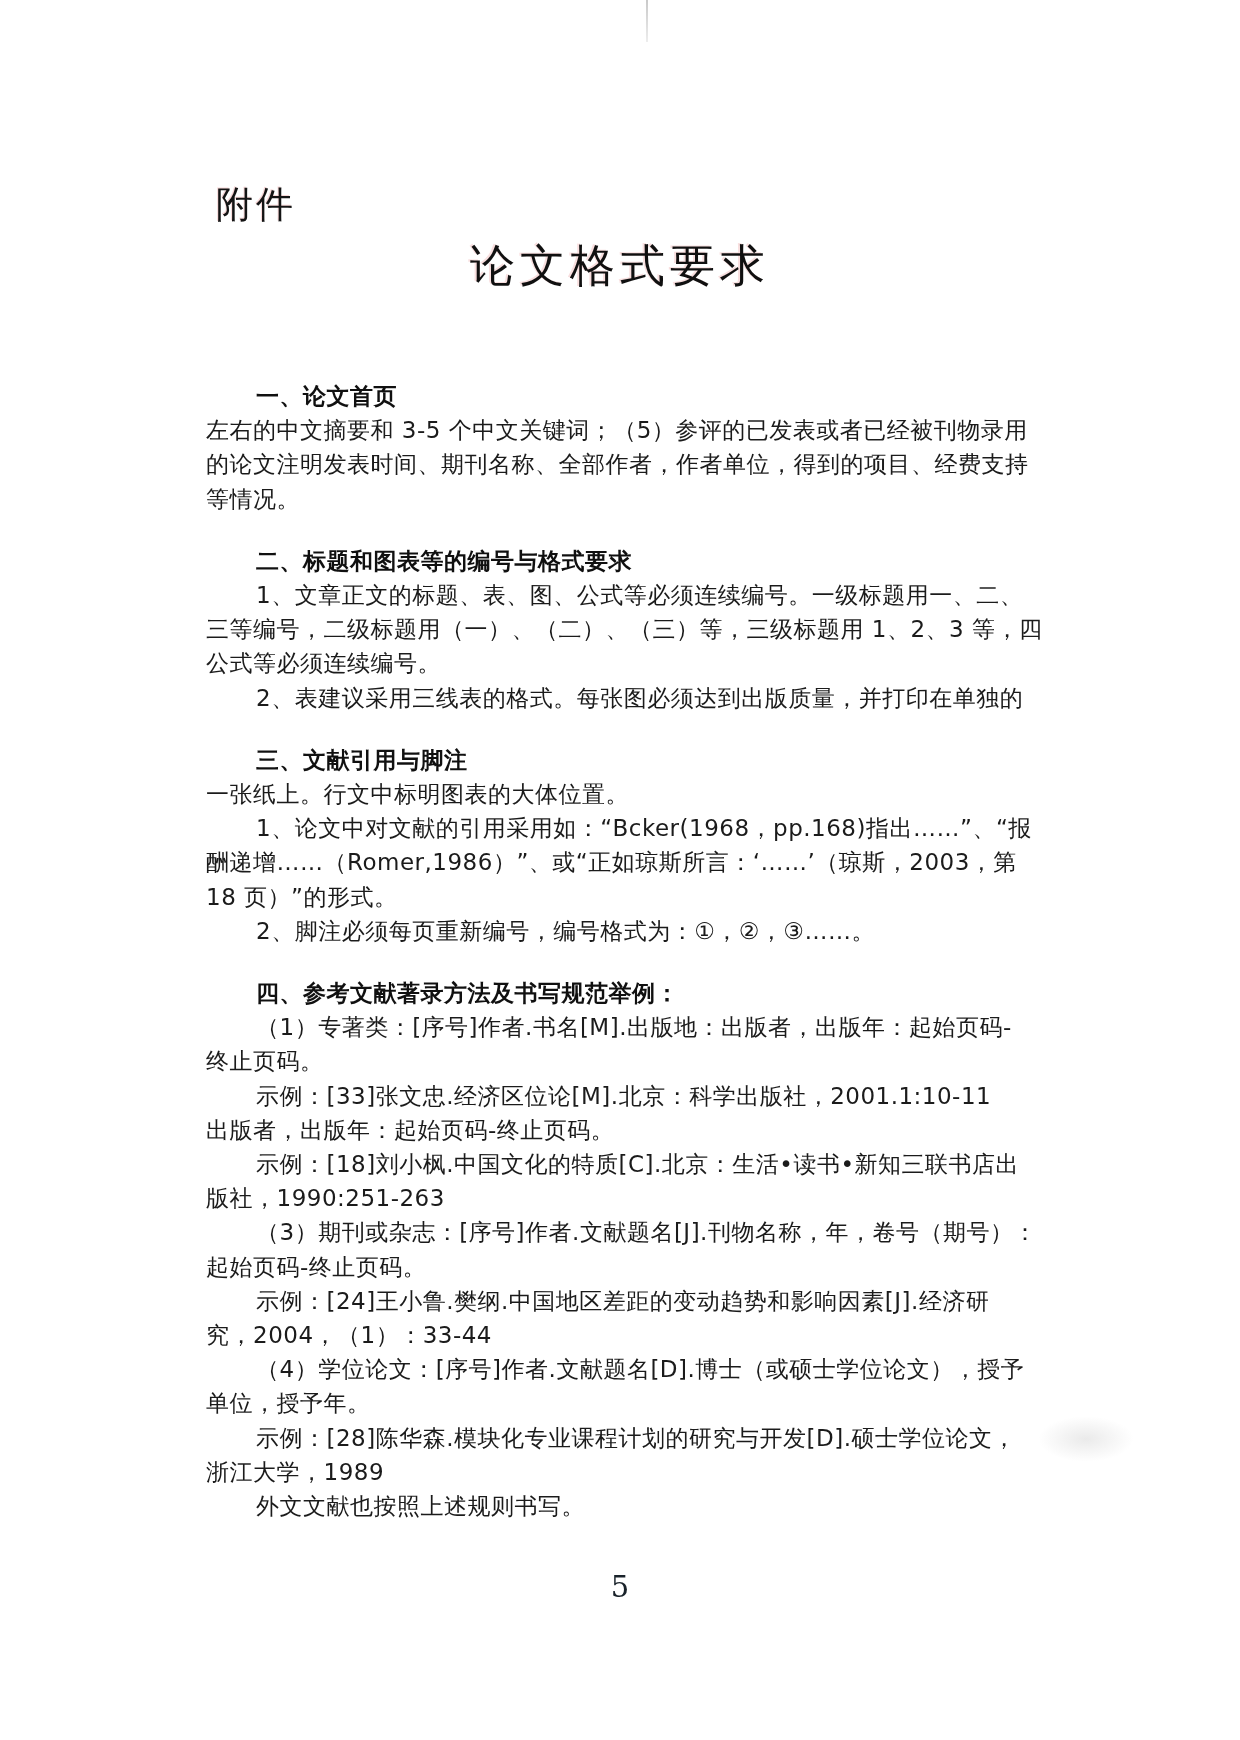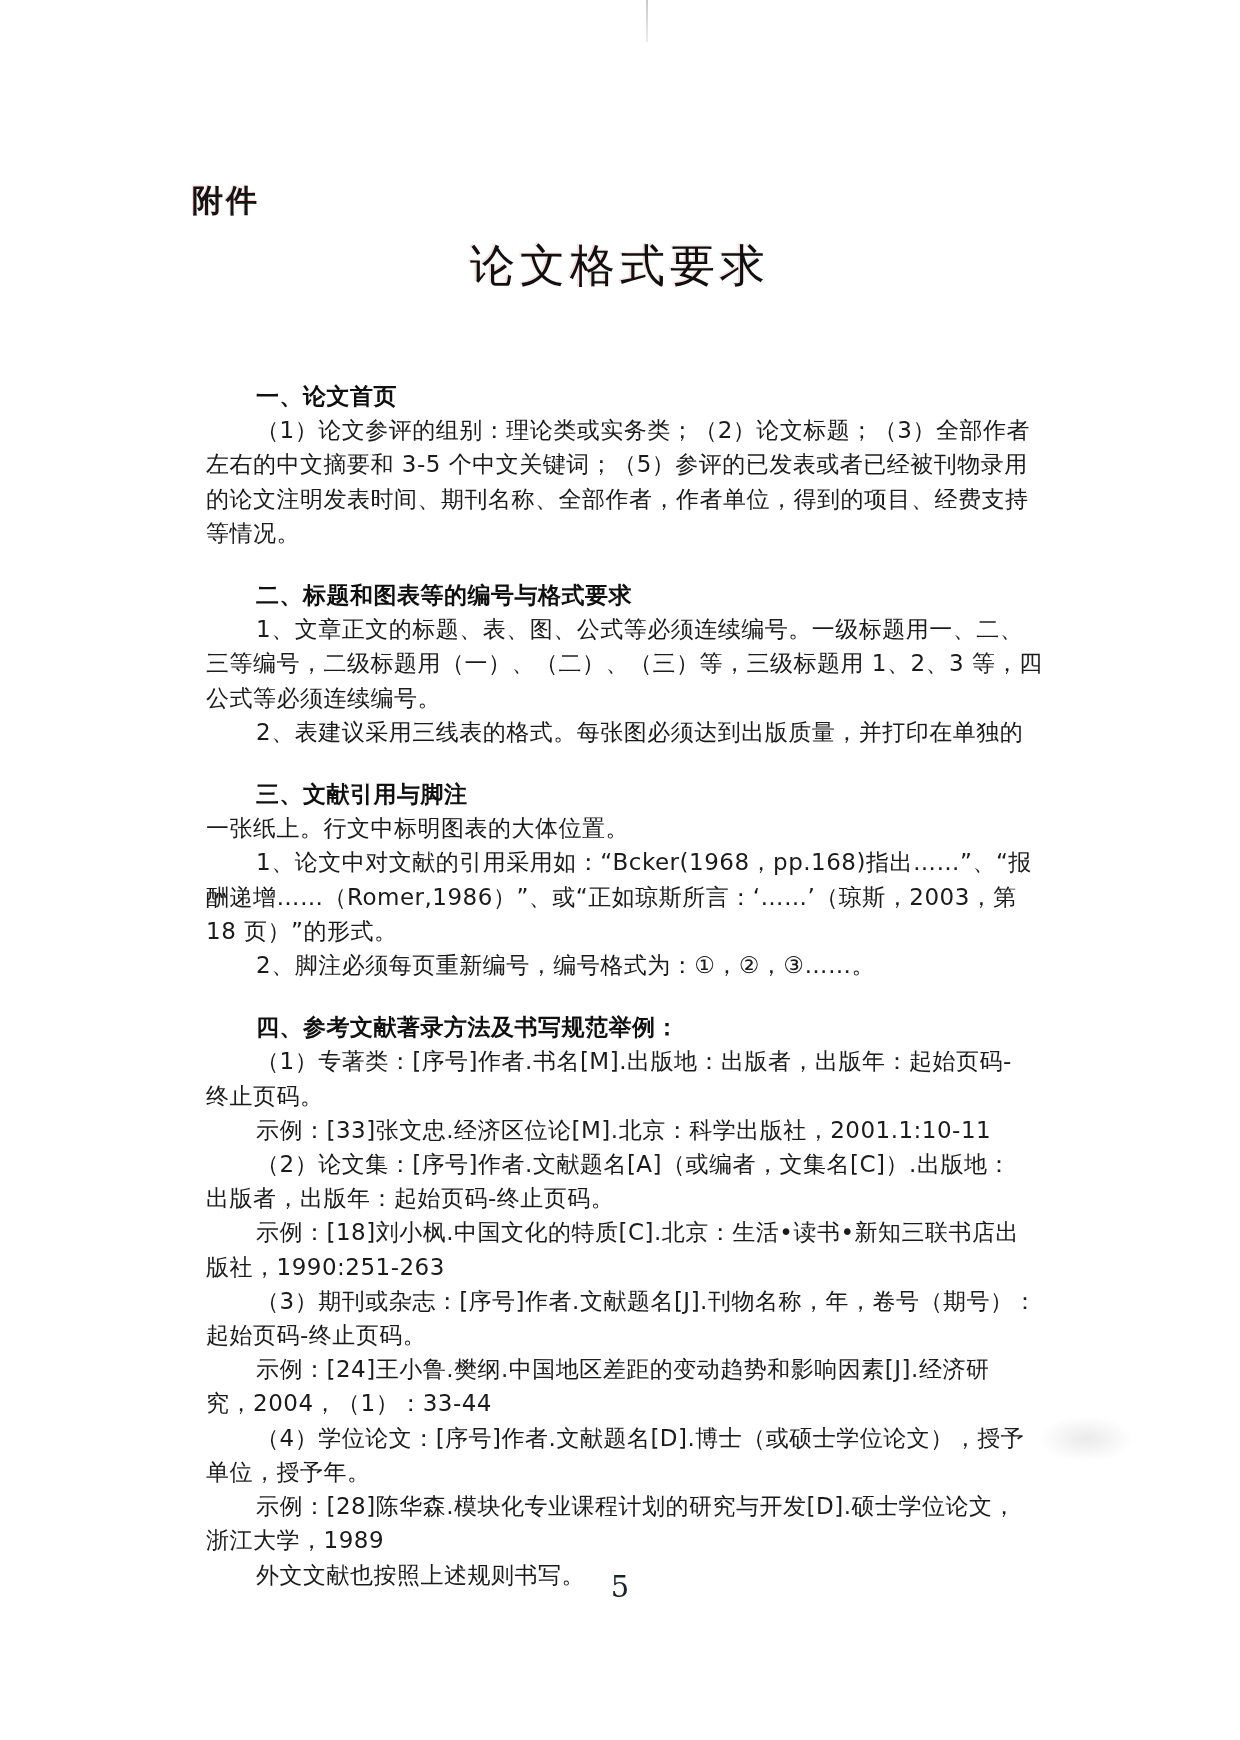--- a/index.html
+++ b/index.html
@@ -20,22 +20,22 @@
     position: absolute; left: 646px; top: 0;
     width: 2px; height: 42px;
     background: linear-gradient(#c9c9c9, #ededed);
   }
   .scan-smudge {
     position: absolute; left: 1038px; top: 1416px;
     width: 96px; height: 46px;
     background: radial-gradient(ellipse at center, rgba(125,125,125,0.16), rgba(125,125,125,0) 70%);
   }
   .attachment-label {
-    position: absolute; left: 192px; top: 180px;
-    font-size: 31px; font-weight: bold;
+    position: absolute; left: 216px; top: 180px;
+    font-size: 37px; font-weight: normal;
     letter-spacing: 3px;
     color: #141414;
     text-shadow: -1px -1px 0 rgba(210, 40, 40, 0.18);
   }
   .doc-title {
     position: absolute; left: 0; top: 236px;
     width: 100%; text-align: center;
     font-size: 45px; font-weight: normal;
     letter-spacing: 5px;
     color: #101010;
@@ -66,40 +66,38 @@
 
   <div class="scan-hairline"></div>
   <div class="scan-smudge"></div>
 
   <div class="attachment-label">附件</div>
 
   <h1 class="doc-title">论文格式要求</h1>
 
   <div class="body-text">
       <div class="line heading">一、论文首页</div>
-      <div class="line indent">（1）论文参评的组别：理论类或实务类；（2）论文标题；（3）全部作者</div>
       <div class="line">左右的中文摘要和 3-5 个中文关键词；（5）参评的已发表或者已经被刊物录用</div>
       <div class="line">的论文注明发表时间、期刊名称、全部作者，作者单位，得到的项目、经费支持</div>
       <div class="line">等情况。</div>
       <div class="line heading">二、标题和图表等的编号与格式要求</div>
       <div class="line indent">1、文章正文的标题、表、图、公式等必须连续编号。一级标题用一、二、</div>
       <div class="line">三等编号，二级标题用（一）、（二）、（三）等，三级标题用 1、2、3 等，四</div>
       <div class="line">公式等必须连续编号。</div>
       <div class="line indent">2、表建议采用三线表的格式。每张图必须达到出版质量，并打印在单独的</div>
       <div class="line heading">三、文献引用与脚注</div>
       <div class="line">一张纸上。行文中标明图表的大体位置。</div>
       <div class="line indent">1、论文中对文献的引用采用如：“Bcker(1968，pp.168)指出……”、“报</div>
       <div class="line">酬递增……（Romer,1986）”、或“正如琼斯所言：‘……’（琼斯，2003，第</div>
       <div class="line">18 页）”的形式。</div>
       <div class="line indent">2、脚注必须每页重新编号，编号格式为：①，②，③……。</div>
       <div class="line heading">四、参考文献著录方法及书写规范举例：</div>
       <div class="line indent">（1）专著类：[序号]作者.书名[M].出版地：出版者，出版年：起始页码-</div>
       <div class="line">终止页码。</div>
       <div class="line indent">示例：[33]张文忠.经济区位论[M].北京：科学出版社，2001.1:10-11</div>
-      <div class="line indent">（2）论文集：[序号]作者.文献题名[A]（或编者，文集名[C]）.出版地：</div>
       <div class="line">出版者，出版年：起始页码-终止页码。</div>
       <div class="line indent">示例：[18]刘小枫.中国文化的特质[C].北京：生活•读书•新知三联书店出</div>
       <div class="line">版社，1990:251-263</div>
       <div class="line indent">（3）期刊或杂志：[序号]作者.文献题名[J].刊物名称，年，卷号（期号）：</div>
       <div class="line">起始页码-终止页码。</div>
       <div class="line indent">示例：[24]王小鲁.樊纲.中国地区差距的变动趋势和影响因素[J].经济研</div>
       <div class="line">究，2004，（1）：33-44</div>
       <div class="line indent">（4）学位论文：[序号]作者.文献题名[D].博士（或硕士学位论文），授予</div>
       <div class="line">单位，授予年。</div>
       <div class="line indent">示例：[28]陈华森.模块化专业课程计划的研究与开发[D].硕士学位论文，</div>

